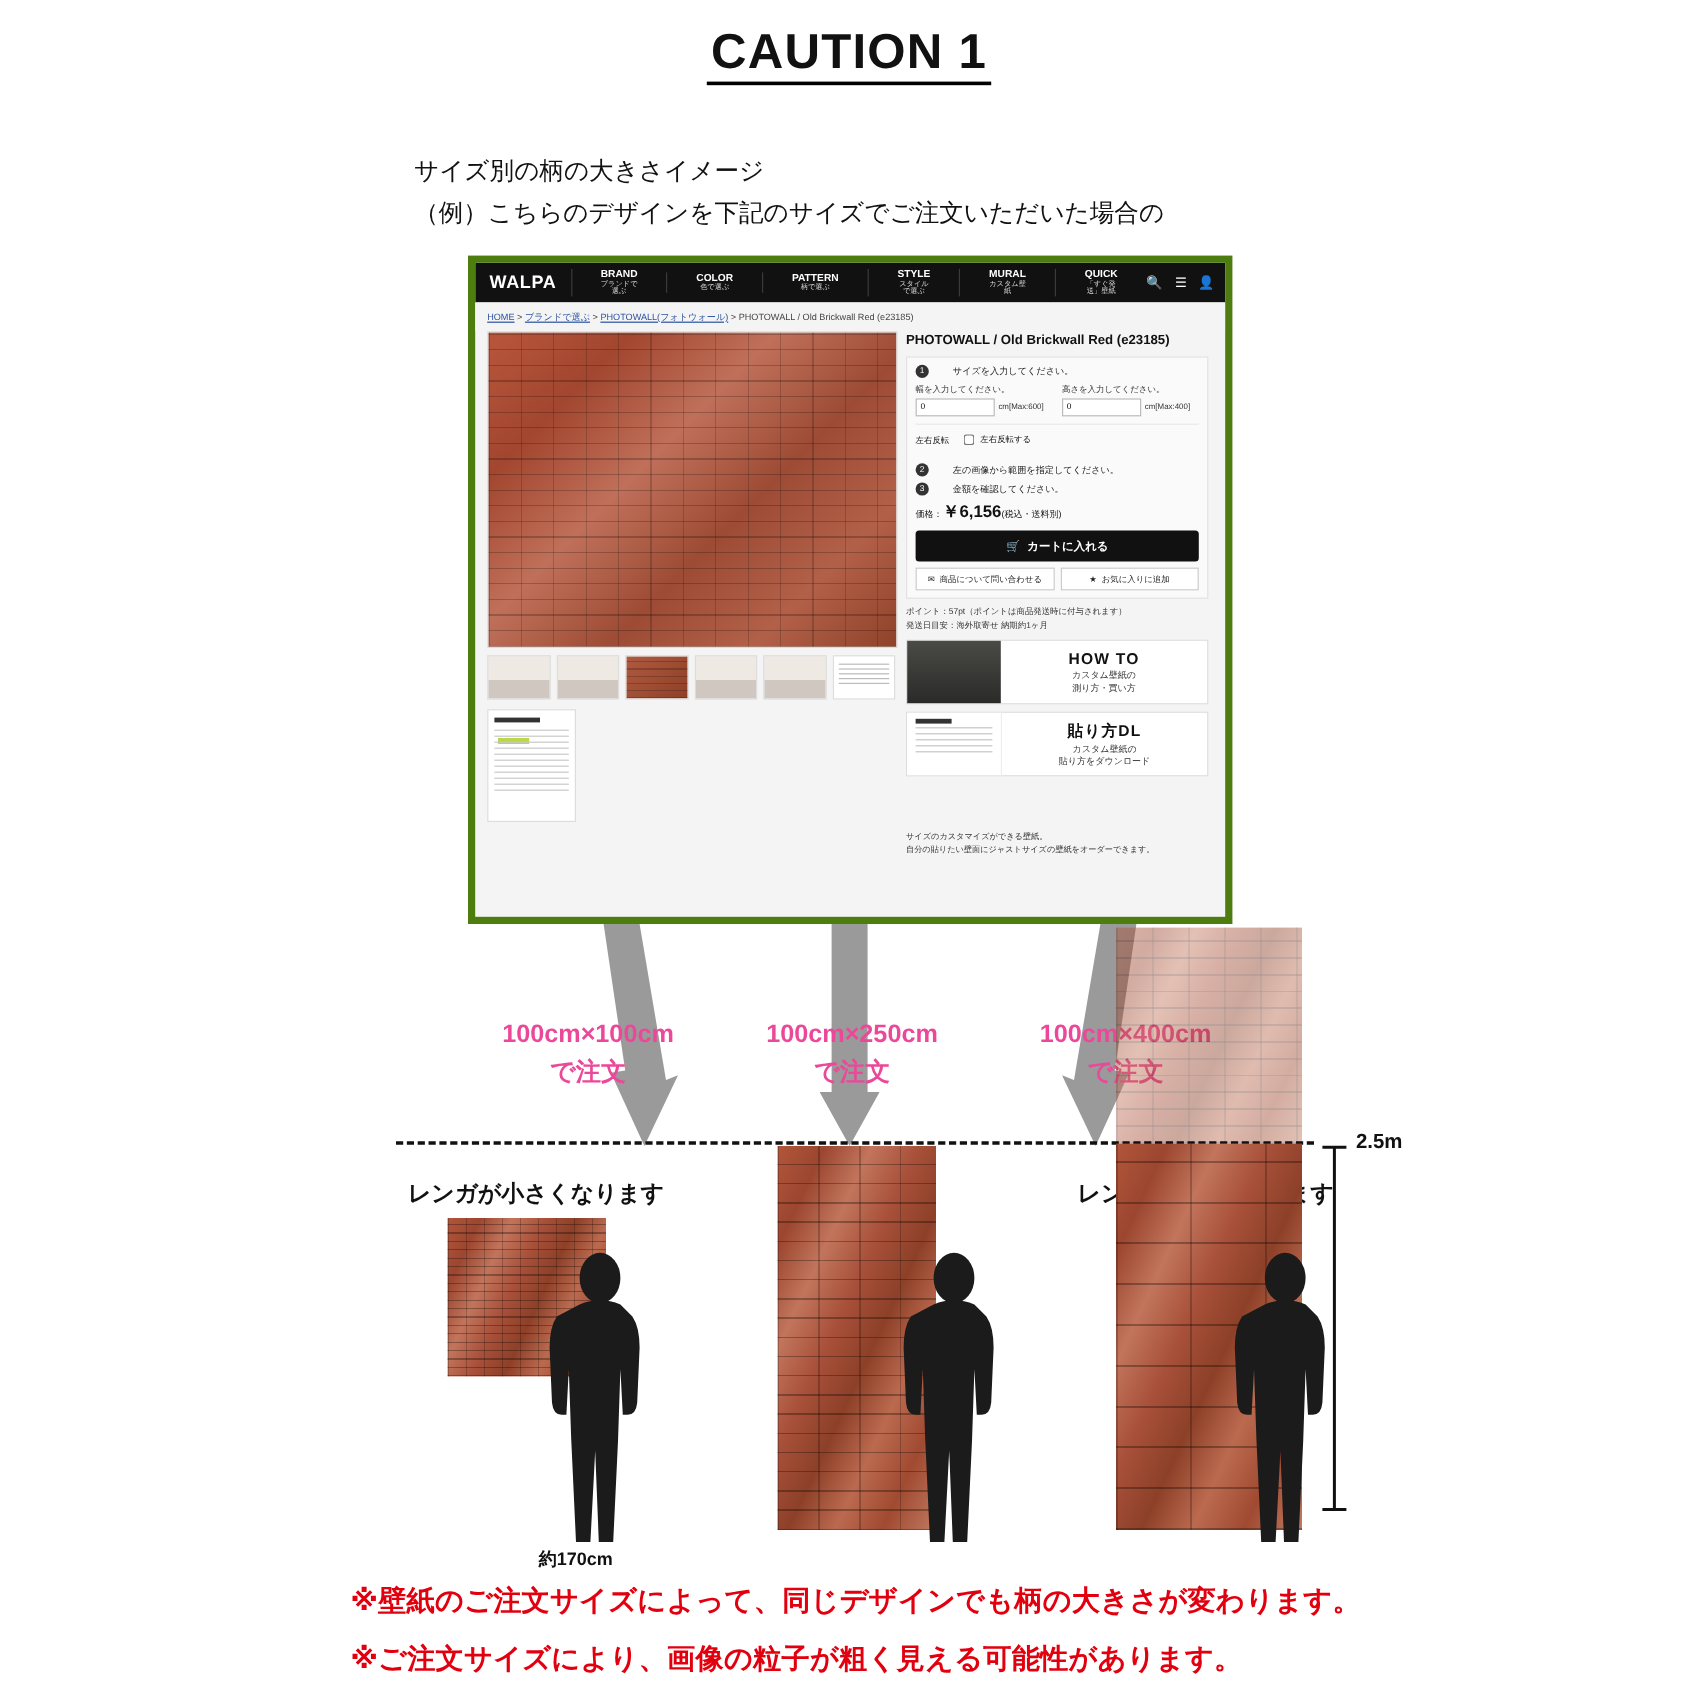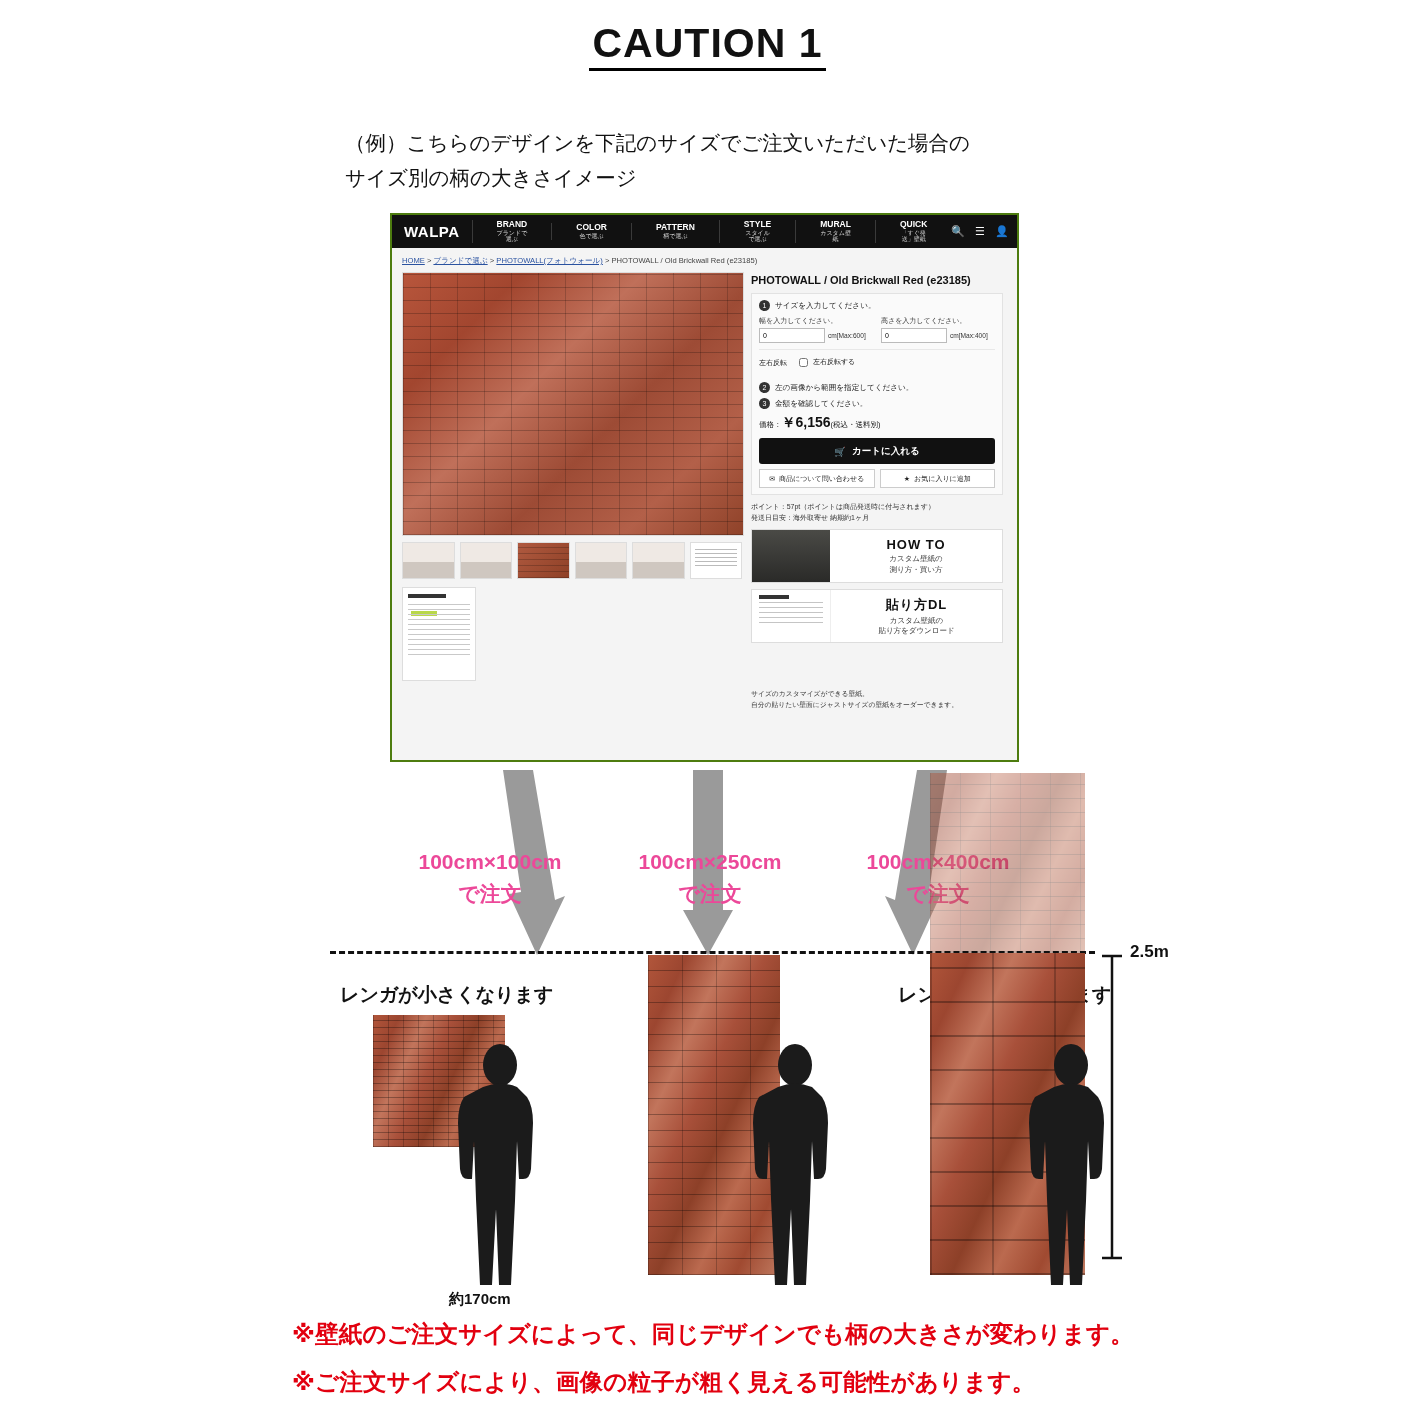--- a/index.html
+++ b/index.html
@@ -19,21 +19,21 @@
 
   
   .intro{
     position:absolute;left:345px;top:125px;width:900px;
     font-size:20.5px;line-height:1.72;color:#111;
   }
 
   
   .shot{
     position:absolute;left:390px;top:213px;width:625px;height:545px;
-    background:#f4f4f4;border:2px solid #4d7c0f;overflow:hidden;
+    background:#f4f4f4;border:6px solid #4d7c0f;overflow:hidden;
   }
   .nav{height:33px;background:#111;display:flex;align-items:center;padding:0 6px;}
   .brand{color:#fff;font-weight:bold;font-size:15px;letter-spacing:.5px;margin:0 12px 0 6px;}
   .navitem{
     color:#fff;text-align:center;padding:0 24px;border-left:1px solid #3a3a3a;
     line-height:1.05;
   }
   .navitem .t1{font-size:8.5px;font-weight:bold;display:block;}
   .navitem .t2{font-size:6px;display:block;color:#ddd;margin-top:1px;}
   .navicons{margin-left:auto;display:flex;align-items:center;gap:10px;padding-right:4px;}
@@ -66,21 +66,21 @@
   .docbig{
     width:72px;height:92px;background:#fff;border:1px solid #ddd;margin-top:8px;position:relative;
   }
   .docbig:before{content:"";position:absolute;left:5px;top:6px;width:38px;height:4px;background:#333;}
   .docbig:after{content:"";position:absolute;left:5px;right:5px;top:16px;height:1px;background:#c9c9c9;
     box-shadow:0 5px 0 #c9c9c9,0 10px 0 #c9c9c9,0 15px 0 #c9c9c9,0 20px 0 #c9c9c9,0 25px 0 #c9c9c9,0 30px 0 #c9c9c9,0 35px 0 #c9c9c9,0 40px 0 #c9c9c9,0 45px 0 #c9c9c9,0 50px 0 #c9c9c9;}
   .docbig .gl{position:absolute;left:8px;top:23px;width:26px;height:5px;background:#b9d84a;}
 
   .prodtitle{font-size:11px;font-weight:bold;color:#111;margin:2px 0 7px 0;}
   .panel{background:#fafafa;border:1px solid #e2e2e2;padding:6px 7px;}
-  .step{display:flex;align-items:center;gap:5px;font-size:7.6px;color:#222;margin-bottom:5px;}
+  .step{display:flex;align-items:center;gap:20px;font-size:7.6px;color:#222;margin-bottom:5px;}
   .num{width:11px;height:11px;border-radius:50%;background:#333;color:#fff;font-size:7px;display:flex;align-items:center;justify-content:center;flex:0 0 auto;}
   .fieldrow{display:flex;gap:8px;}
   .field{flex:1;}
   .field .flabel{font-size:7px;color:#333;margin-bottom:2px;}
   .field .fin{display:flex;align-items:center;gap:3px;}
   .field input{width:58px;height:13px;font-size:7px;border:1px solid #bbb;padding:0 3px;background:#fff;}
   .field .unit{font-size:6.6px;color:#333;}
   .revrow{display:flex;align-items:center;gap:8px;margin-top:6px;font-size:7px;border-top:1px solid #e8e8e8;padding-top:5px;}
   .price{font-size:14px;font-weight:bold;color:#111;margin:4px 0 6px 0;}
   .price .sm{font-size:7.5px;font-weight:normal;}
@@ -126,22 +126,22 @@
 </head>
 <body>
 
 <div class="page">
 
   <div class="title">
     <span>CAUTION 1</span>
   </div>
 
   <div class="intro">
+    <div>サイズ別の柄の大きさイメージ</div>
     <div>（例）こちらのデザインを下記のサイズでご注文いただいた場合の</div>
-    <div>サイズ別の柄の大きさイメージ</div>
   </div>
 
   <div class="shot">
 
     <div class="nav">
       <div class="brand">WALPA</div>
 
       <div class="navitem">
         <span class="t1">BRAND</span>
         <span class="t2">ブランドで選ぶ</span>

